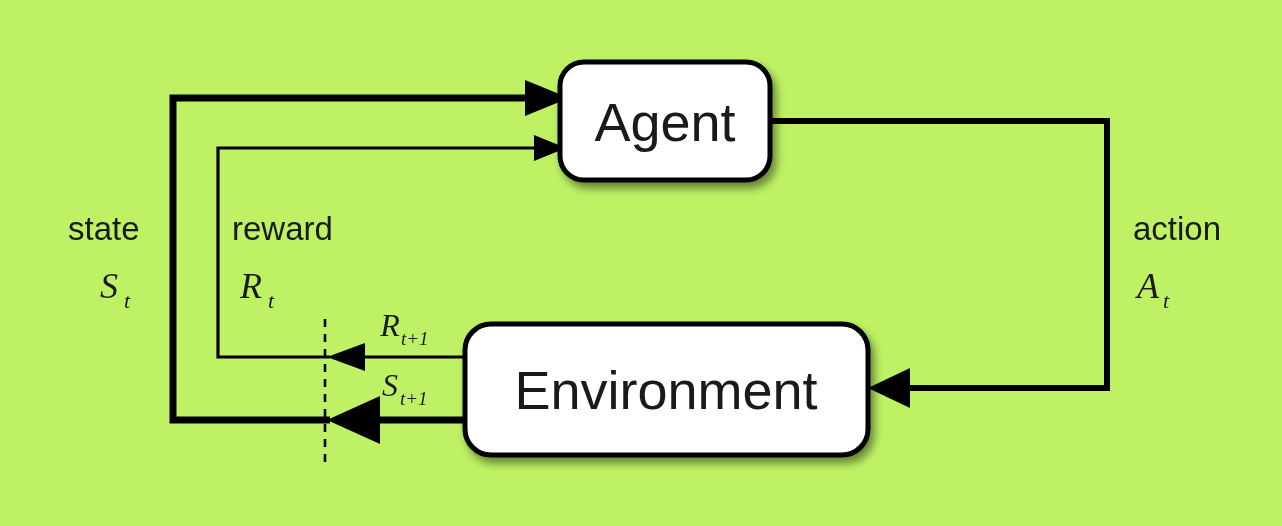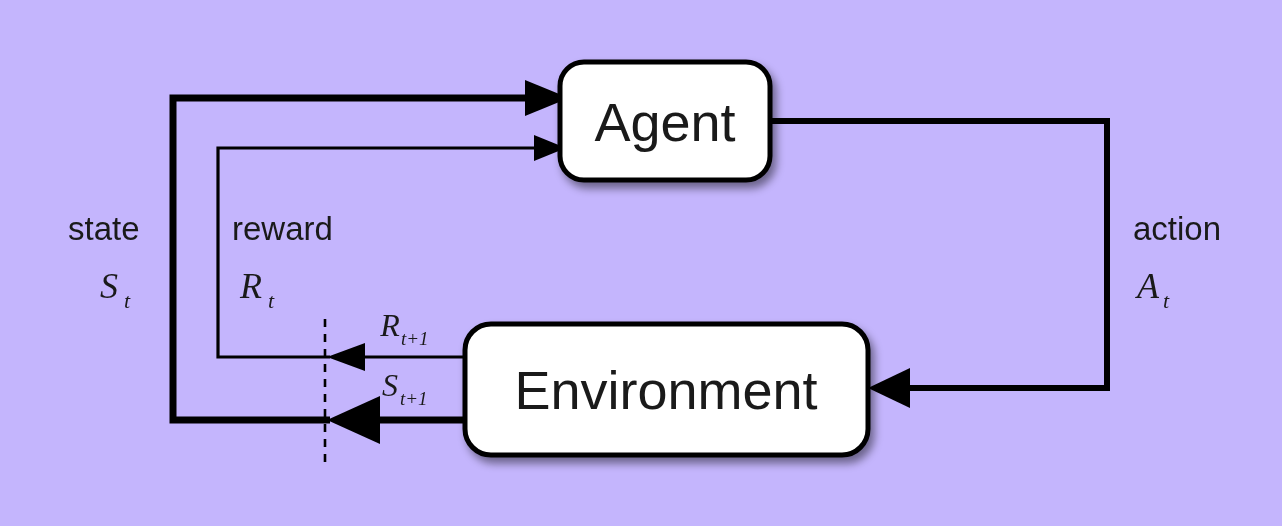--- a/index.html
+++ b/index.html
@@ -10,21 +10,21 @@
   body {
     width: 1282px;
     height: 526px;
     overflow: hidden;
     font-family: "Liberation Sans", sans-serif;
   }
   #diagram-root {
     position: relative;
     width: 1282px;
     height: 526px;
-    background: #c4b5fd;
+    background: #bef264;
   }
   svg#rl-loop {
     display: block;
     width: 1282px;
     height: 526px;
   }
   .node-box {
     fill: #ffffff;
     stroke: #000000;
     stroke-width: 5;

